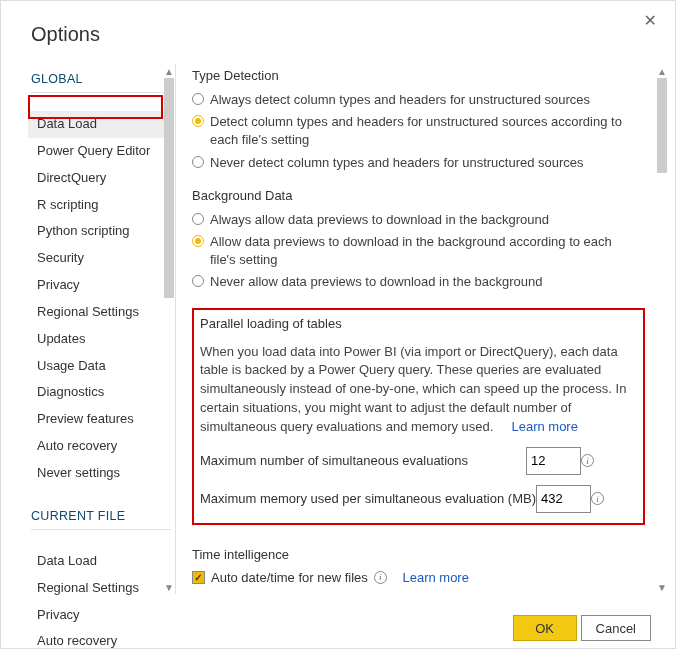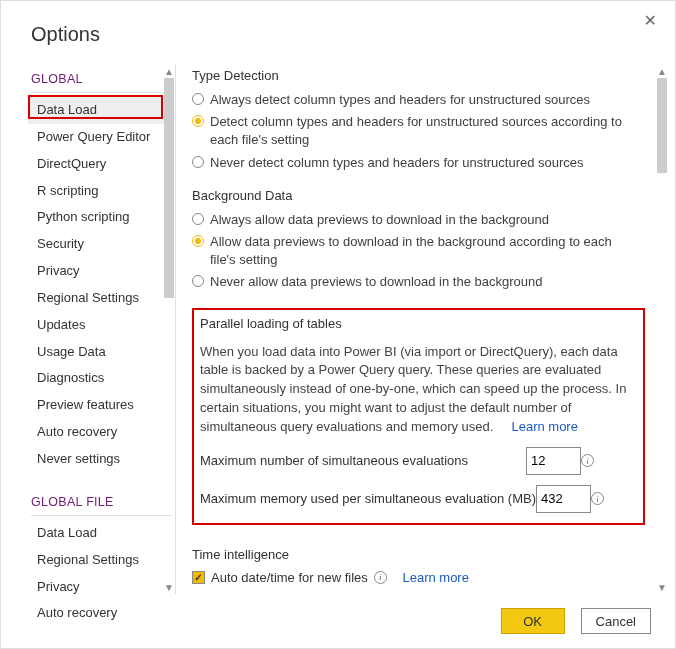--- a/index.html
+++ b/index.html
@@ -39,25 +39,25 @@
   }
   .sidebar {
     width: 175px;
     padding-left: 30px;
     padding-right: 4px;
     position: relative;
     border-right: 1px solid #e0e0e0;
   }
   .section-head {
     font-size: 12.5px;
-    color: #701a75;
+    color: #0c4a6e;
     letter-spacing: .3px;
     border-bottom: 1px solid #e0e0e0;
     padding: 8px 0 6px 0;
-    margin-bottom: 4px;
+    margin-bottom: 18px;
   }
   .nav-item {
     padding: 4px 4px 4px 6px;
     cursor: pointer;
     color: #333;
     line-height: 1.45;
   }
   .nav-item.selected {
     background: #eee;
     margin-left: -3px;
@@ -141,21 +141,21 @@
     display:inline-flex;align-items:center;justify-content:center;
     font-size:9px;color:#666;font-style:italic;font-family:serif;
   }
   .cb-row{display:flex;align-items:center;gap:6px;margin-top:8px;}
   .cb{
     width:13px;height:13px;border:1px solid #888;background:#f2b900;
     display:inline-flex;align-items:center;justify-content:center;
     color:#333;font-size:10px;font-weight:bold;
   }
   .footer{
-    position:absolute;bottom:14px;right:24px;display:flex;gap:16px;
+    position:absolute;bottom:7px;right:24px;display:flex;gap:4px;
   }
   .btn{
     min-width:64px;height:26px;padding:0 14px;
     font-size:13px;cursor:pointer;border:1px solid #888;background:#fff;
     display:flex;align-items:center;justify-content:center;
   }
   .btn.primary{background:#f2c811;border-color:#c9a300;}
 </style>
 </head>
 <body>
@@ -178,21 +178,21 @@
       <div class="nav-item">Security</div>
       <div class="nav-item">Privacy</div>
       <div class="nav-item">Regional Settings</div>
       <div class="nav-item">Updates</div>
       <div class="nav-item">Usage Data</div>
       <div class="nav-item">Diagnostics</div>
       <div class="nav-item">Preview features</div>
       <div class="nav-item">Auto recovery</div>
       <div class="nav-item">Never settings</div>
 
-      <div class="section-head" style="margin-top:14px">GLOBAL FILE</div>
+      <div class="section-head" style="margin-top:14px">CURRENT FILE</div>
       <div class="nav-item">Data Load</div>
       <div class="nav-item">Regional Settings</div>
       <div class="nav-item">Privacy</div>
       <div class="nav-item">Auto recovery</div>
 
       <div class="vsb-left">
         <div class="sb-btn">▲</div>
         <div class="sb-track">
             <div class="sb-thumb-l"></div>
           </div>

